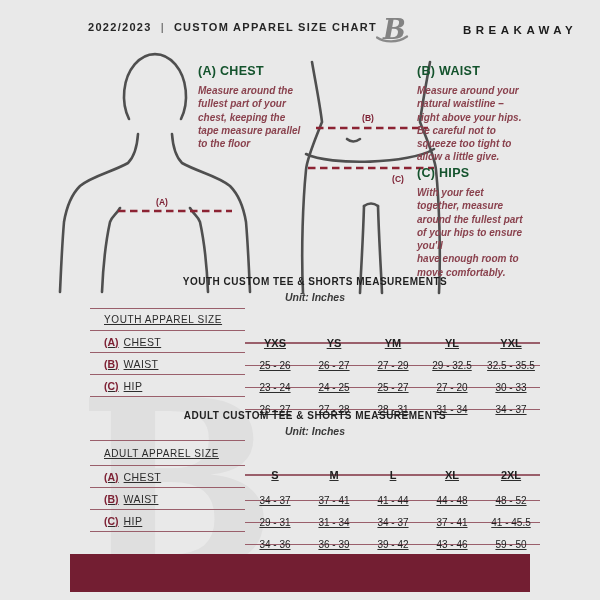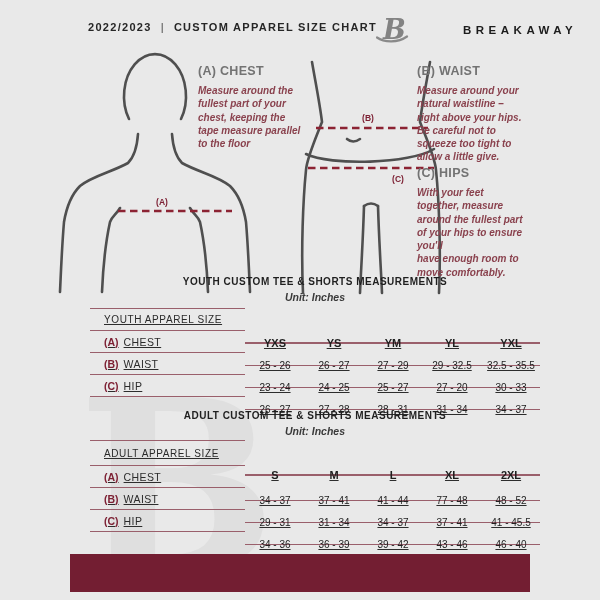--- a/index.html
+++ b/index.html
@@ -23,21 +23,21 @@
     white-space:nowrap;
     padding-left:46px;
   }
   
   #diagram-svg{position:absolute; left:0; top:0; z-index:1;}
   .outline{fill:none; stroke:#4f4f4f; stroke-width:2.6; stroke-linecap:round;}
   .dash{fill:none; stroke:#8c2333; stroke-width:2.4; stroke-dasharray:7.5 4.5;}
   .svg-label{font:bold 8.5px "Liberation Sans", sans-serif; fill:#7d2134;}
   .instruction{position:absolute; z-index:1;}
   .ins-head{
-    font-size:12.5px; font-weight:bold; color:#737373; letter-spacing:.3px;
+    font-size:12.5px; font-weight:bold; color:#14532d; letter-spacing:.3px;
     margin-bottom:6px; white-space:nowrap;
   }
   .ins-body{
     font-size:10px; font-style:italic; font-weight:bold; color:#8a424e;
     line-height:13.3px; white-space:pre-line;
   }
   
   .tbl-title{
     position:absolute; left:75px; width:480px; text-align:center; z-index:1;
     font-size:10px; font-weight:bold; letter-spacing:.5px; color:#1f1f1f;
@@ -212,39 +212,39 @@
     <div class="c vline top size">XL</div>
     <div class="c vline top size">2XL</div>
 
     <div class="c first">
         <span class="rkey">(A)</span>
         <span class="rlabel">CHEST</span>
       </div>
     <div class="c vline">34 - 37</div>
     <div class="c vline">37 - 41</div>
     <div class="c vline">41 - 44</div>
-    <div class="c vline">77 - 48</div>
+    <div class="c vline">44 - 48</div>
     <div class="c vline">48 - 52</div>
 
     <div class="c first">
         <span class="rkey">(B)</span>
         <span class="rlabel">WAIST</span>
       </div>
     <div class="c vline">29 - 31</div>
     <div class="c vline">31 - 34</div>
     <div class="c vline">34 - 37</div>
     <div class="c vline">37 - 41</div>
     <div class="c vline">41 - 45.5</div>
 
     <div class="c first">
         <span class="rkey">(C)</span>
         <span class="rlabel">HIP</span>
       </div>
     <div class="c vline">34 - 36</div>
     <div class="c vline">36 - 39</div>
     <div class="c vline">39 - 42</div>
     <div class="c vline">43 - 46</div>
-    <div class="c vline">46 - 40</div>
+    <div class="c vline">59 - 50</div>
   </div>
 
   <div id="footer-bar"></div>
 
 </div>
 
 </body></html>

